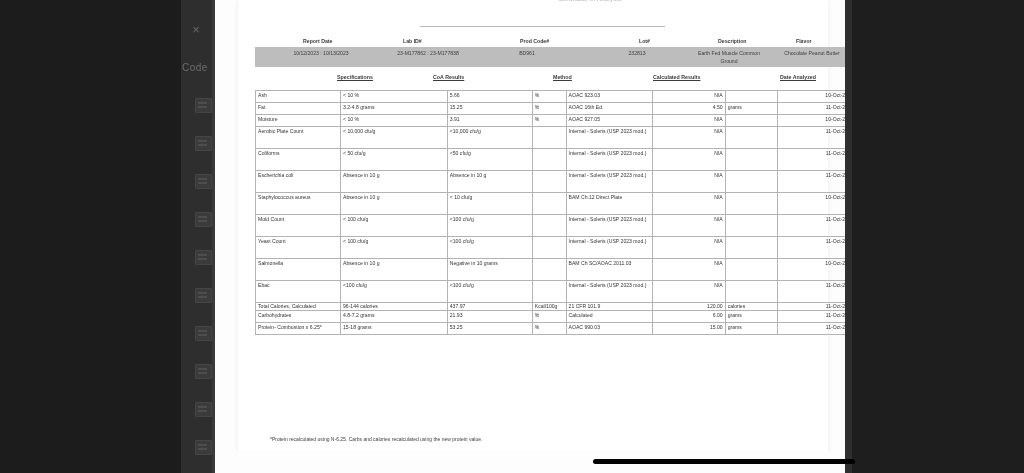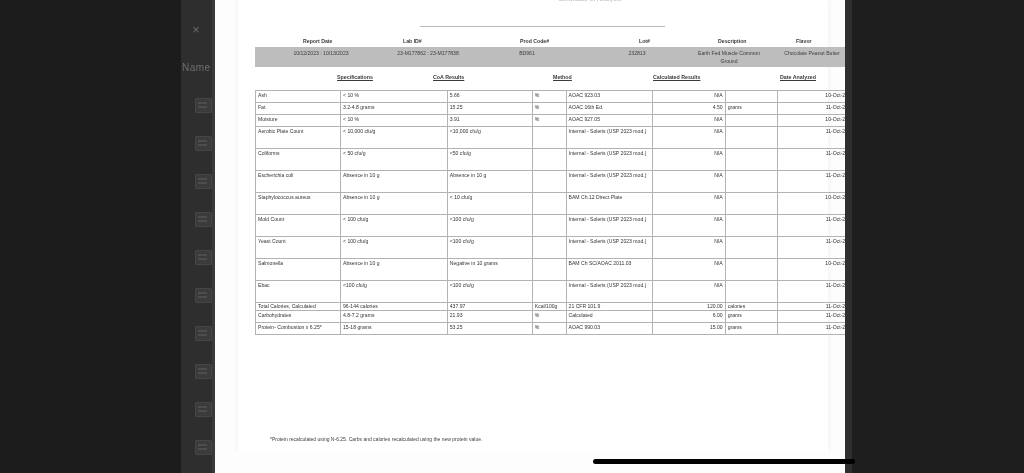--- a/index.html
+++ b/index.html
@@ -449,21 +449,21 @@
           </tr>
         </tbody>
     </table>
 
     <div class="footnote">*Protein recalculated using N-6.25. Carbs and calories recalculated using the new protein value.</div>
   </div>
 
   <div class="left-rail"></div>
   <div class="rail-edge"></div>
   <div class="rail-close">×</div>
-  <div class="rail-name">Name</div>
+  <div class="rail-name">Code</div>
   <div id="rail-thumbs">
       <div class="rail-thumb" style="top: 98px;"></div>
       <div class="rail-thumb" style="top: 136px;"></div>
       <div class="rail-thumb" style="top: 174px;"></div>
       <div class="rail-thumb" style="top: 212px;"></div>
       <div class="rail-thumb" style="top: 250px;"></div>
       <div class="rail-thumb" style="top: 288px;"></div>
       <div class="rail-thumb" style="top: 326px;"></div>
       <div class="rail-thumb" style="top: 364px;"></div>
       <div class="rail-thumb" style="top: 402px;"></div>

